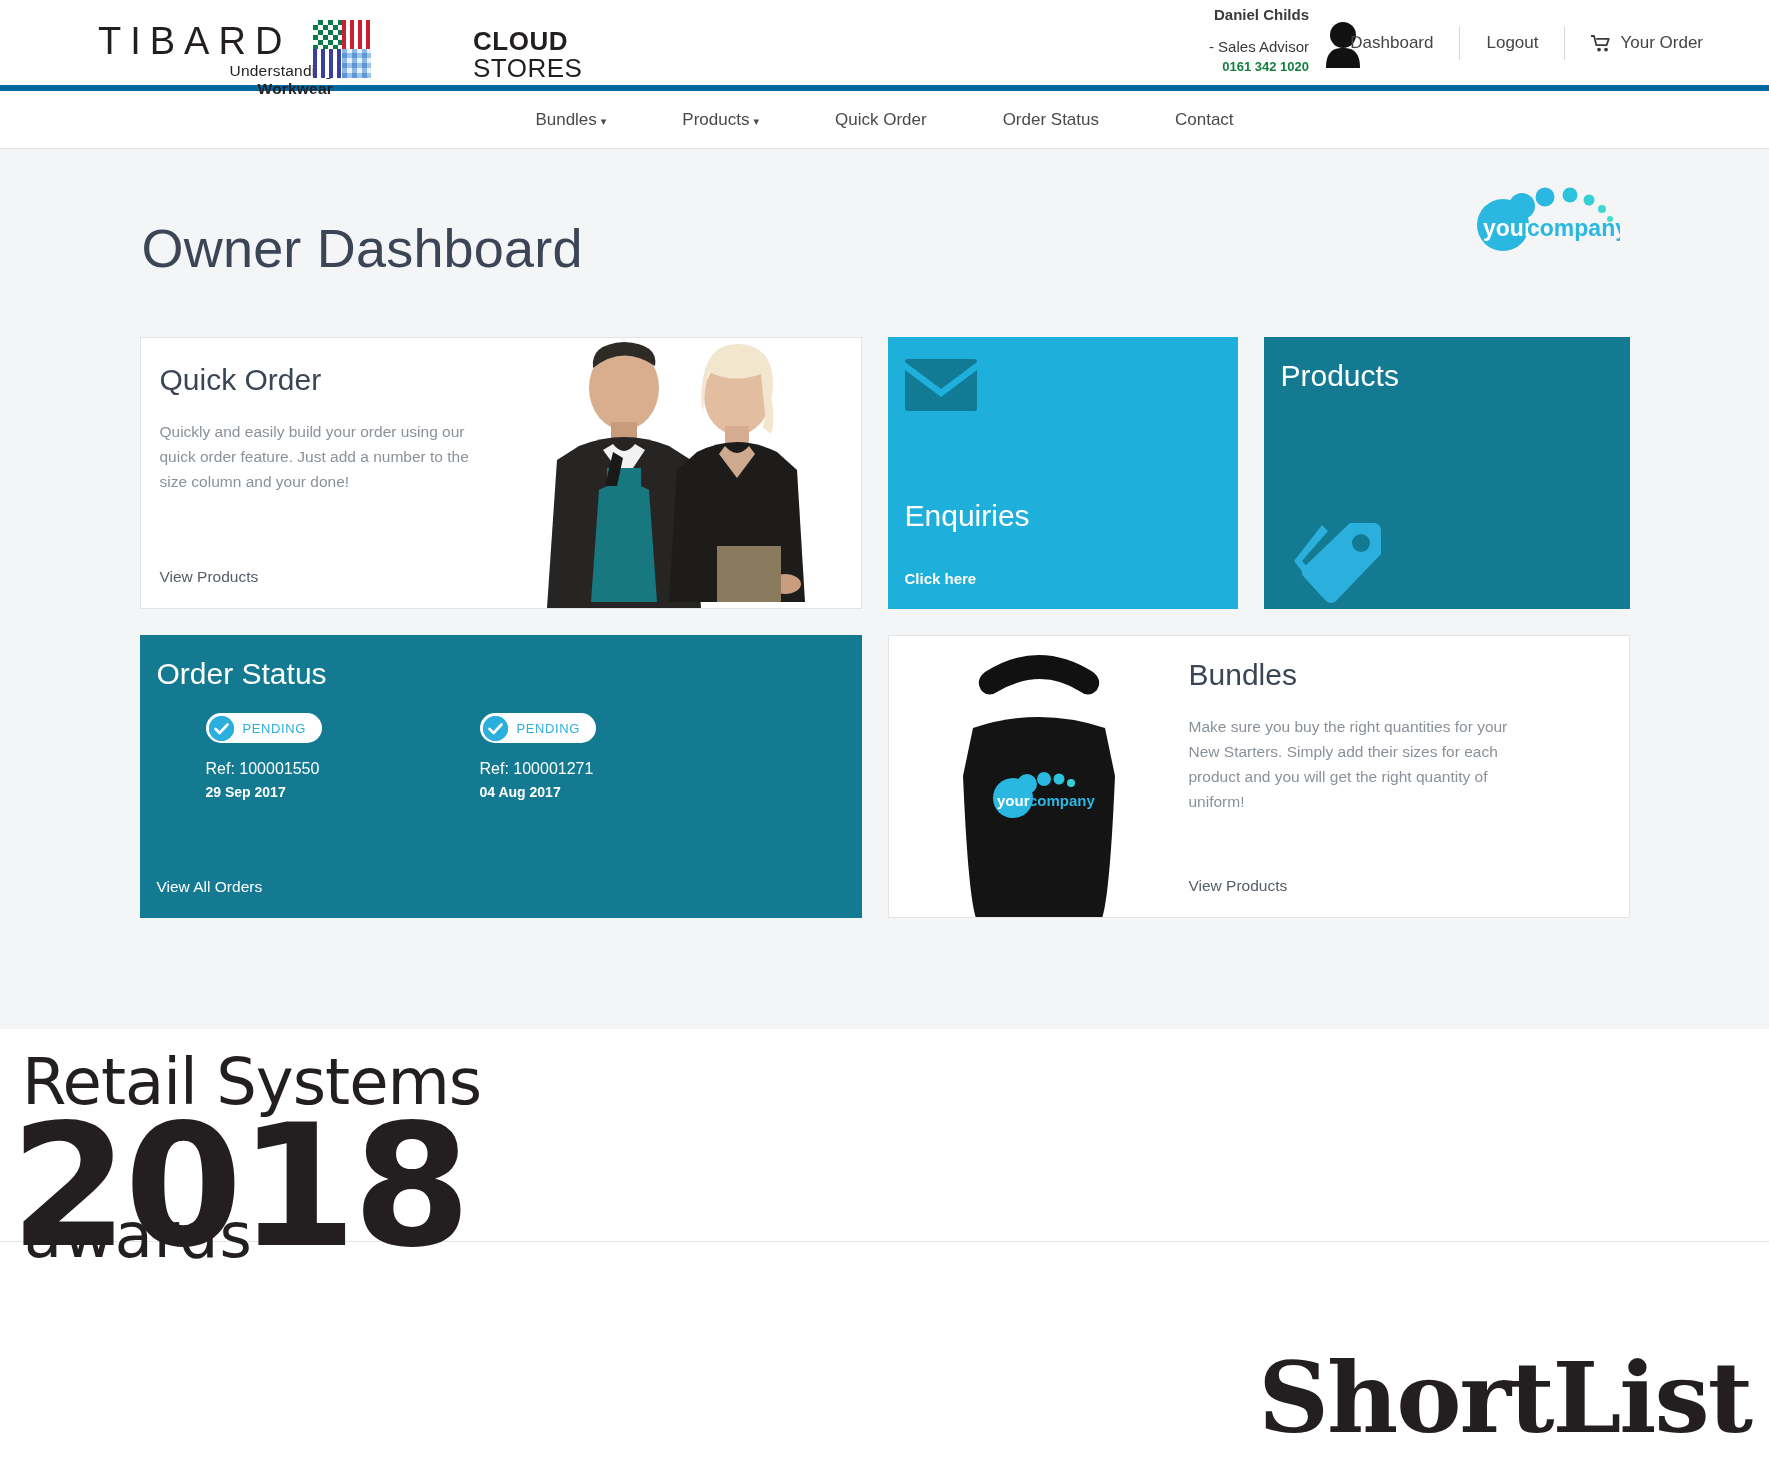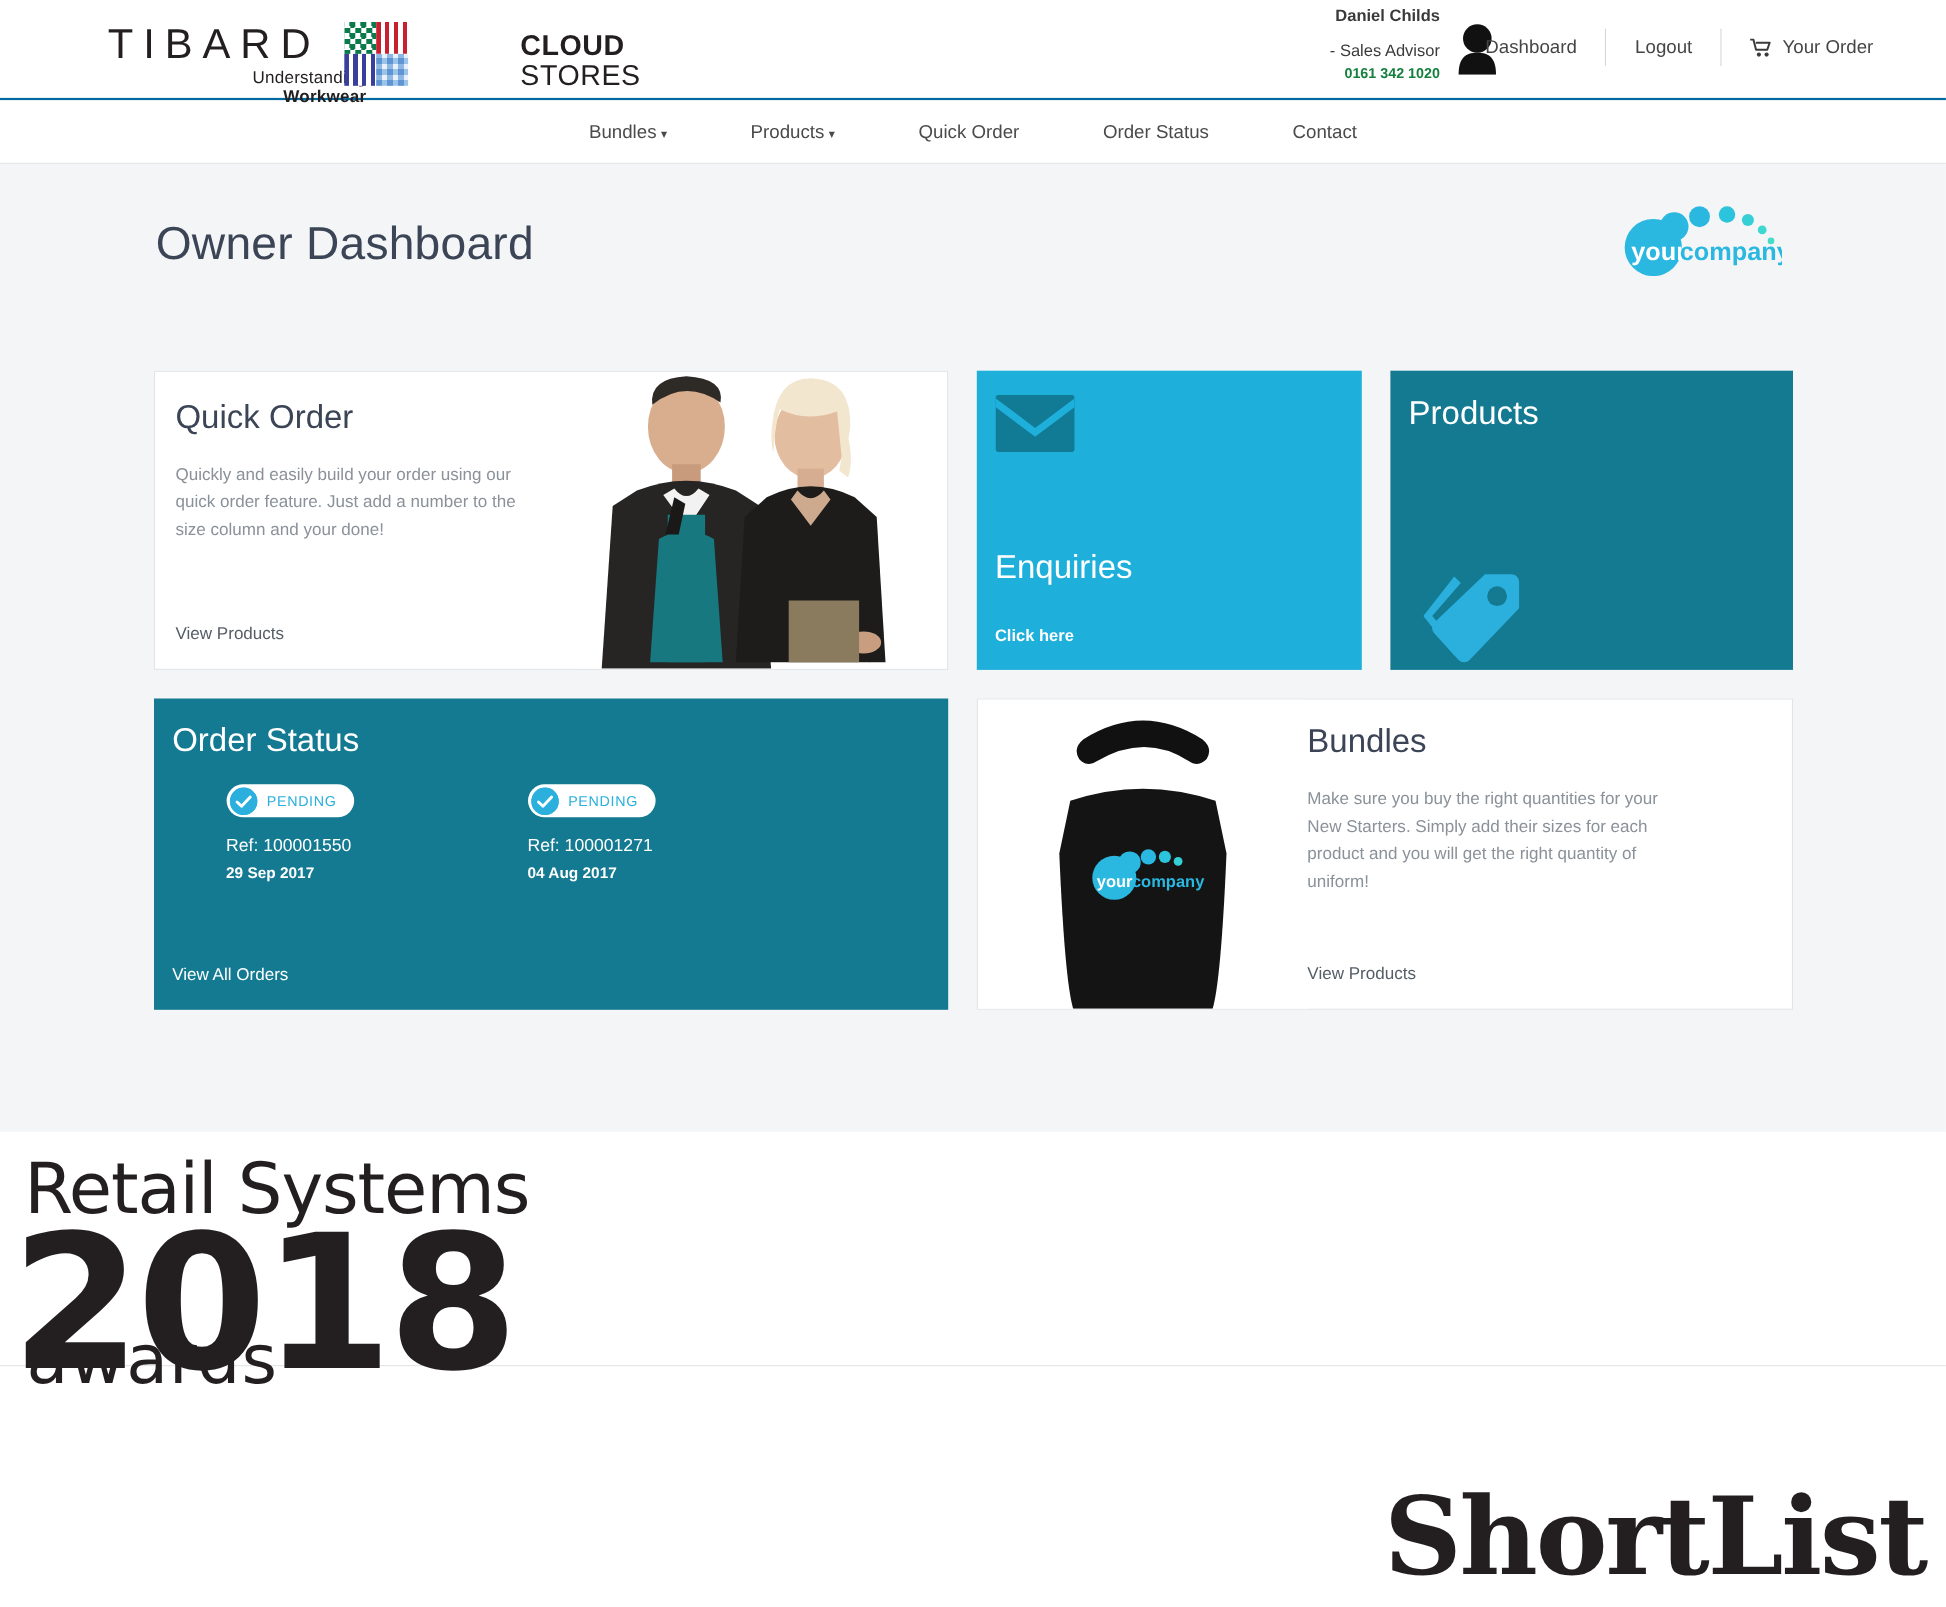--- a/index.html
+++ b/index.html
@@ -8,21 +8,21 @@
     background: #ffffff;
     font-family: "Liberation Sans", sans-serif;
     overflow: hidden;
   }
 
   
   .top-header {
     position: relative;
     height: 91px;
     background: #ffffff;
-    border-bottom: 2px solid #0369a1;
+    border-bottom: 6px solid #0369a1;
     padding-left: 38px;
   }
   .brand-block {
     position: absolute;
     left: 98px; top: 14px;
     display: flex; align-items: flex-end; gap: 0px;
   }
   .tibard-logo { position: relative; width: 235px; height: 62px; }
   .tibard-word {
     font-family: "Liberation Sans", sans-serif;
@@ -105,22 +105,22 @@
 
   
   .page-body {
     background: #f4f5f7;
     height: 880px;
     position: relative;
   }
   .container { position: relative; width: 1490px; margin: 0 auto; }
 
   .page-title {
-    position: absolute; left: 2px; top: 48px;
-    font-size: 42px; font-weight: 300; color: #3b4556; letter-spacing: 0.2px;
+    position: absolute; left: 2px; top: 68px;
+    font-size: 54px; font-weight: 300; color: #3b4556; letter-spacing: 0.2px;
   }
 
   
   .yc-logo { position: absolute; right: 10px; top: 32px; width: 155px; height: 70px; }
 
   
   .cards { position: absolute; left: 0; top: 188px; width: 1490px; }
 
   .row1 { display: flex; gap: 26px; }
   .row2 { display: flex; gap: 26px; margin-top: 26px; }

